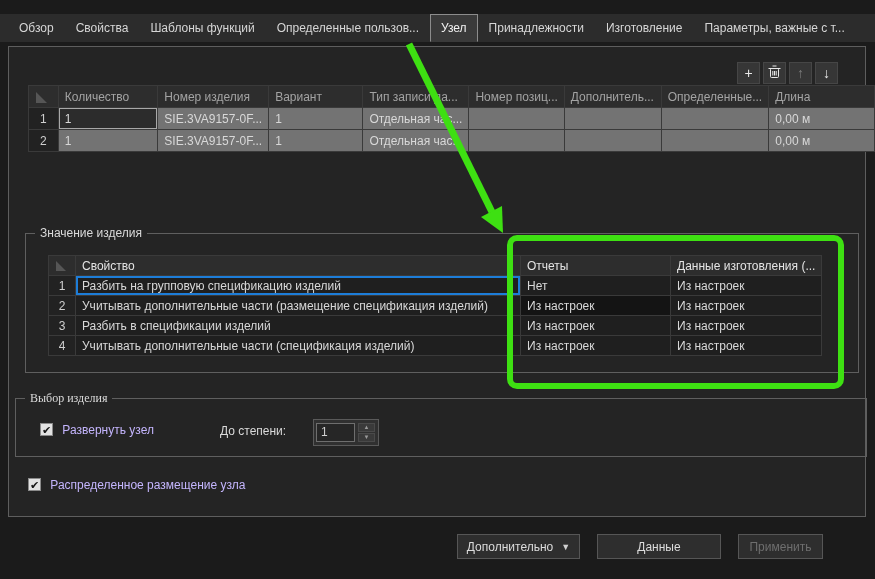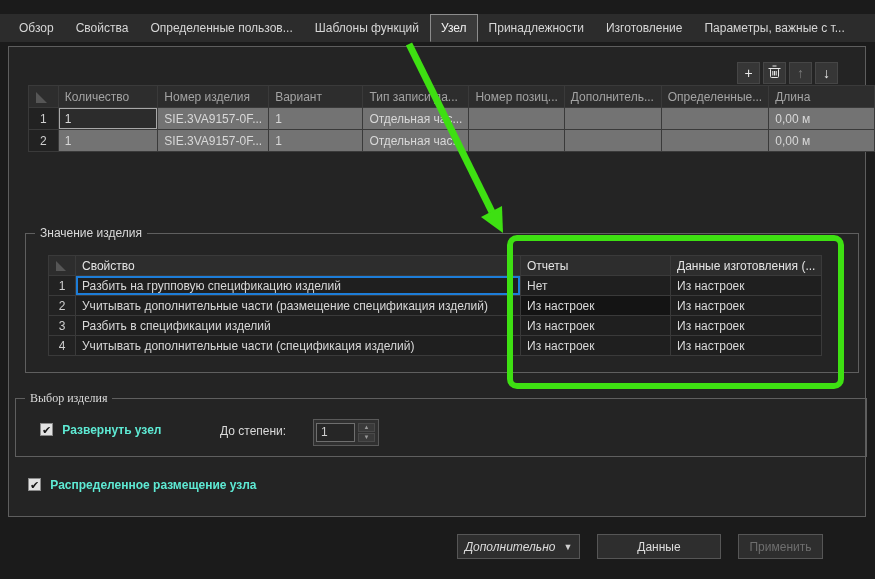--- a/index.html
+++ b/index.html
@@ -61,21 +61,21 @@
   .value-table td { background:#1f1f1f; height:20px; }
   .value-table td.rownum { background:#222222; text-align:center; color:#cfcfcf; }
   .cell-selected { box-shadow: inset 0 0 0 2px #1d7dd8; }
   .cell-dark { background:#141414 !important; }
   
   .checkbox {
     display:inline-block; width:13px; height:13px; background:#e2e2e2;
     border:1px solid #8a8a8a; color:#141414; font-size:11px; line-height:12px;
     text-align:center; vertical-align:middle; cursor:default;
   }
-  .cb-label { margin-left:6px; vertical-align:middle; color:#5eead4;font-weight:bold; }
+  .cb-label { margin-left:6px; vertical-align:middle; color:#c4b5fd; }
   .spinner {
     position:absolute; left:313px; top:419px; width:66px; height:27px;
     background:#303030; border:1px solid #5a5a5a; display:flex; align-items:center; padding:2px;
   }
   .spin-field {
     width:39px; height:19px; background:#262626; border:1px solid #6e6e6e;
     color:#cfcfcf; padding:0 4px; line-height:17px;
   }
   .spin-btns { display:flex; flex-direction:column; margin-left:3px; }
   .spin-btn {
@@ -92,22 +92,22 @@
   .dd-arrow { font-size:9px; color:#d0d0d0; }
   
   .overlay { position:absolute; left:0; top:0; width:875px; height:579px; pointer-events:none; }
 </style>
 </head>
 <body>
 
 <div class="tabstrip">
   <div class="tab">Обзор</div>
   <div class="tab">Свойства</div>
+  <div class="tab">Шаблоны функций</div>
   <div class="tab">Определенные пользов...</div>
-  <div class="tab">Шаблоны функций</div>
   <div class="tab selected">Узел</div>
   <div class="tab">Принадлежности</div>
   <div class="tab">Изготовление</div>
   <div class="tab">Параметры, важные с т...</div>
 </div>
 
 <div class="panel"></div>
 
 <div class="tbtn" style="left:737px;">
   <span>+</span>
@@ -248,21 +248,21 @@
     <div class="spin-btn"><span>▲</span></div>
     <div class="spin-btn"><span>▼</span></div>
   </div>
 </div>
 
 <div style="position:absolute; left:28px; top:477px;">
   <span class="checkbox"><span>✔</span></span>
   <span class="cb-label">Распределенное размещение узла</span>
 </div>
 
-<div class="btn" style="left:457px; width:123px;font-style:italic;">
+<div class="btn" style="left:457px; width:123px;">
   <span>Дополнительно</span>
   <span class="dd-arrow">▼</span>
 </div>
 <div class="btn" style="left:597px; width:124px;">
   <span>Данные</span>
 </div>
 <div class="btn disabled" style="left:738px; width:85px;">
   <span>Применить</span>
 </div>
 

